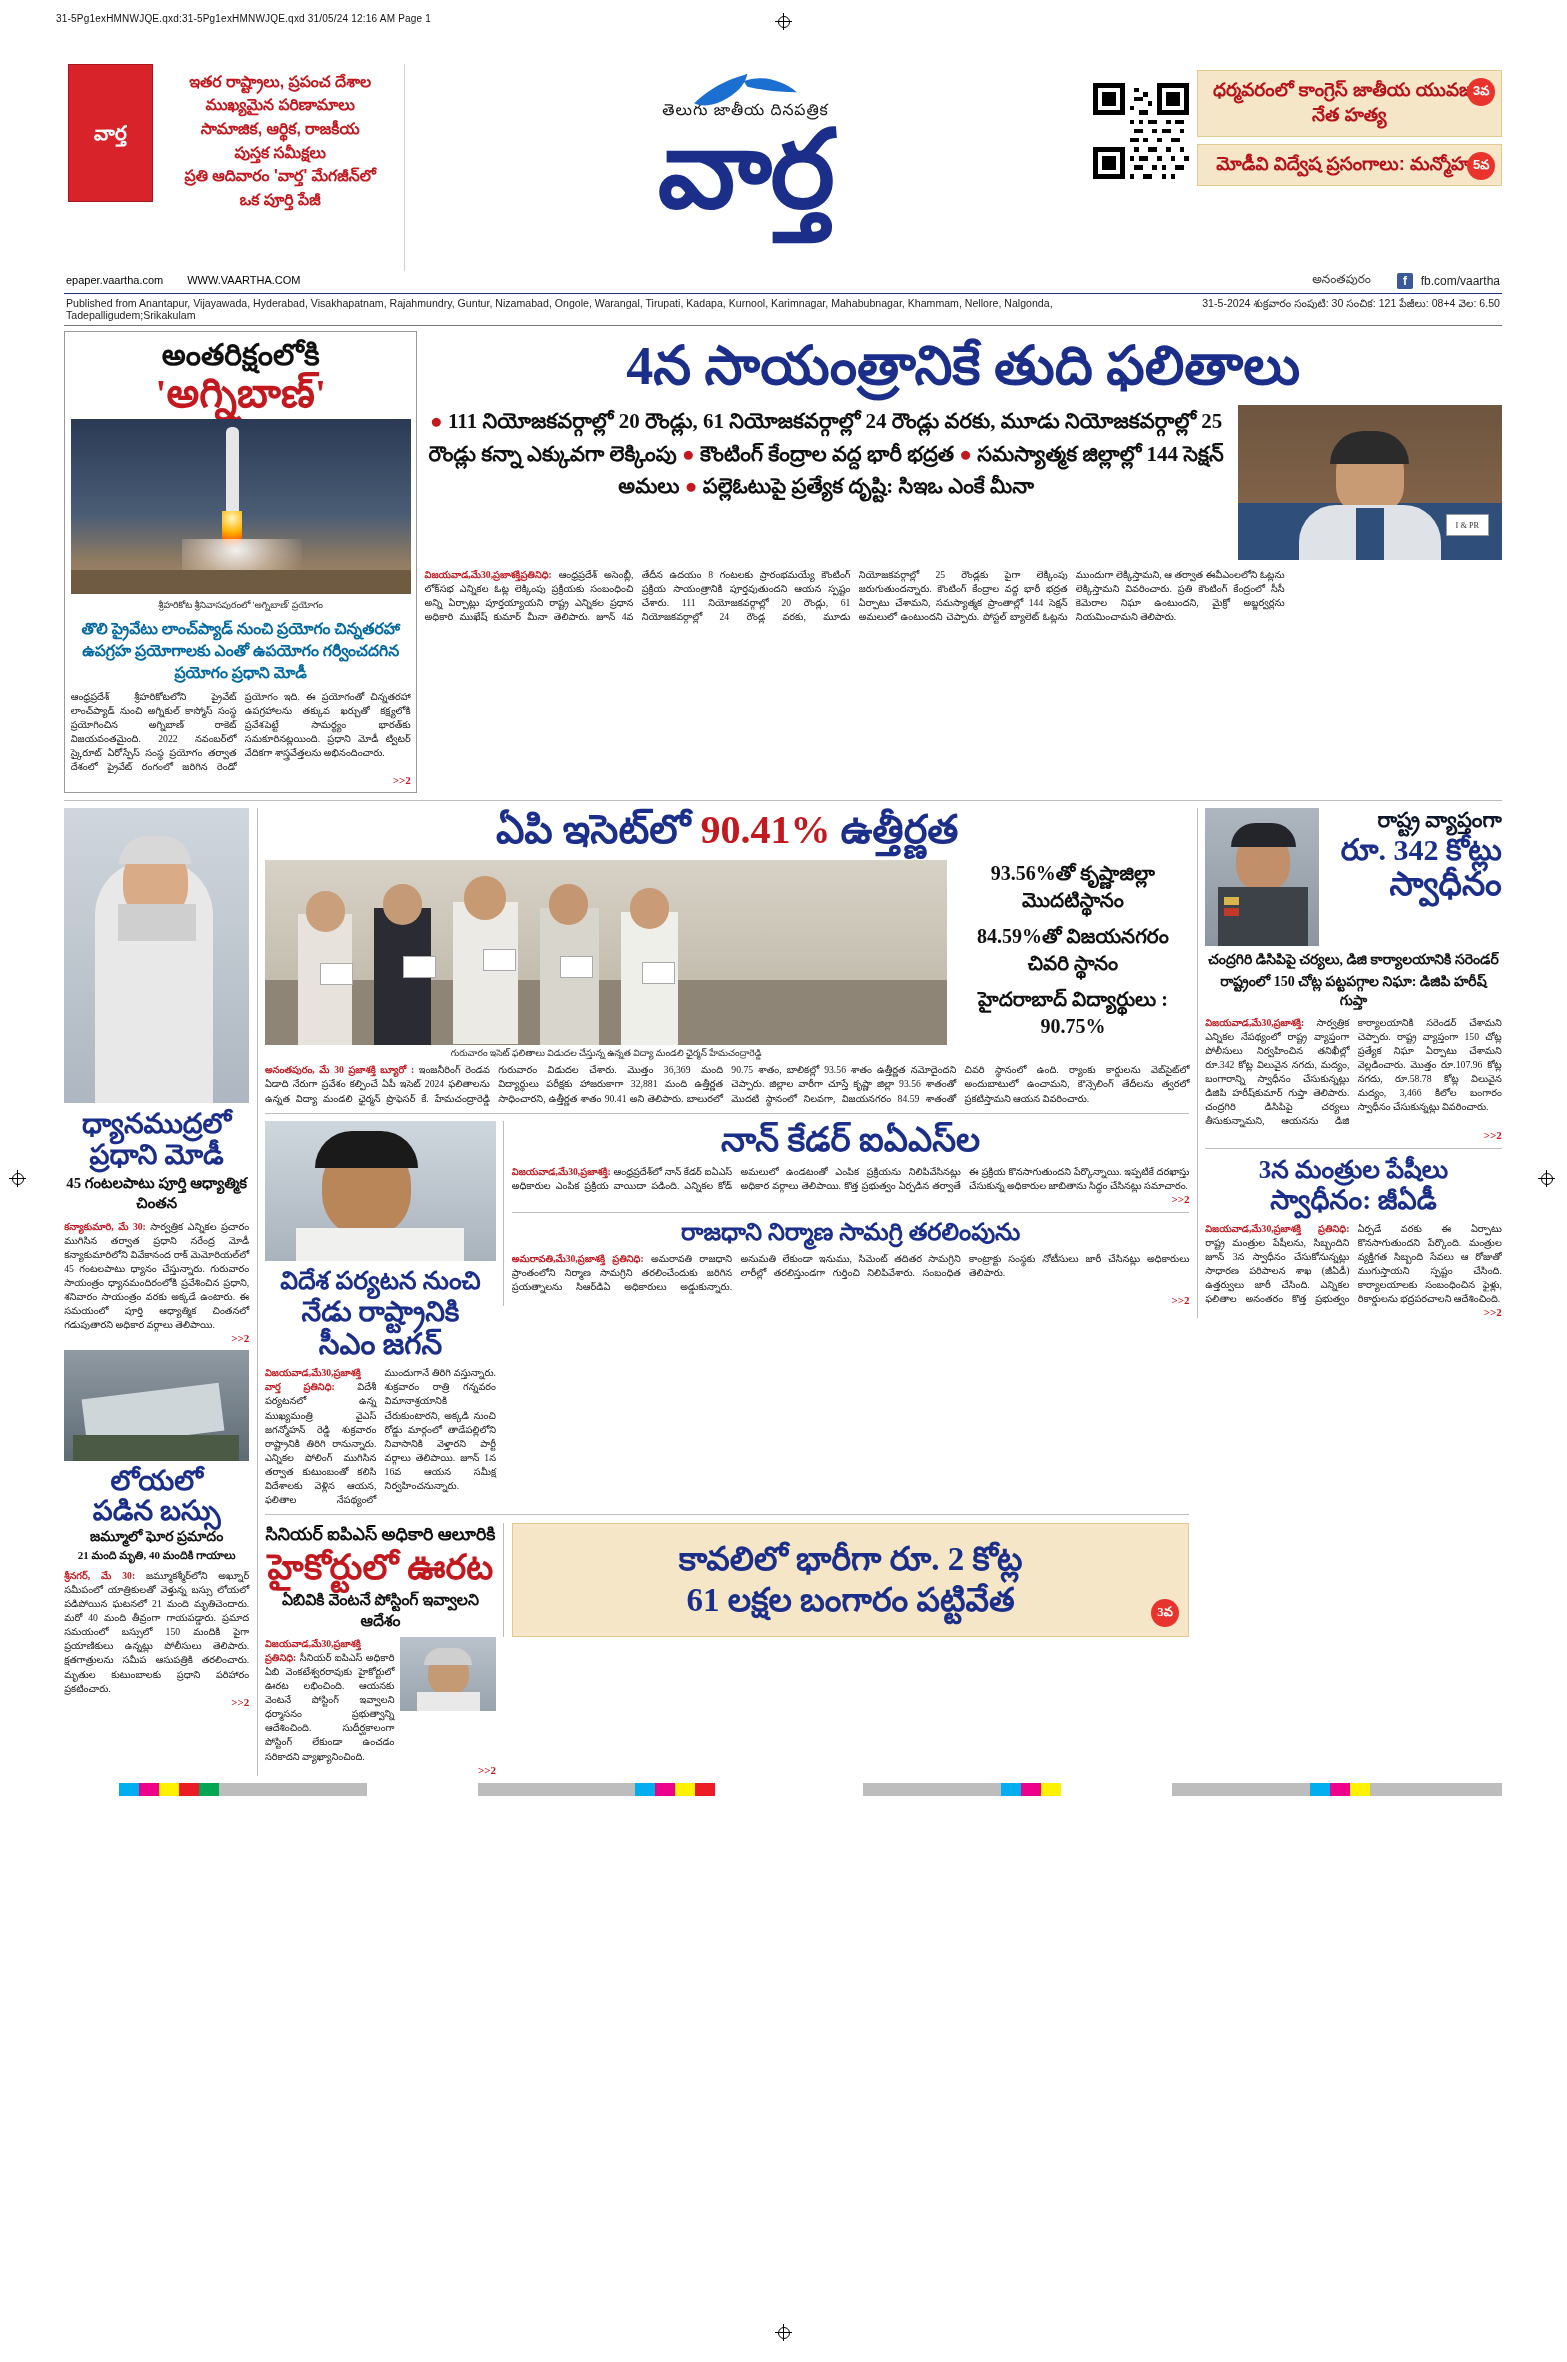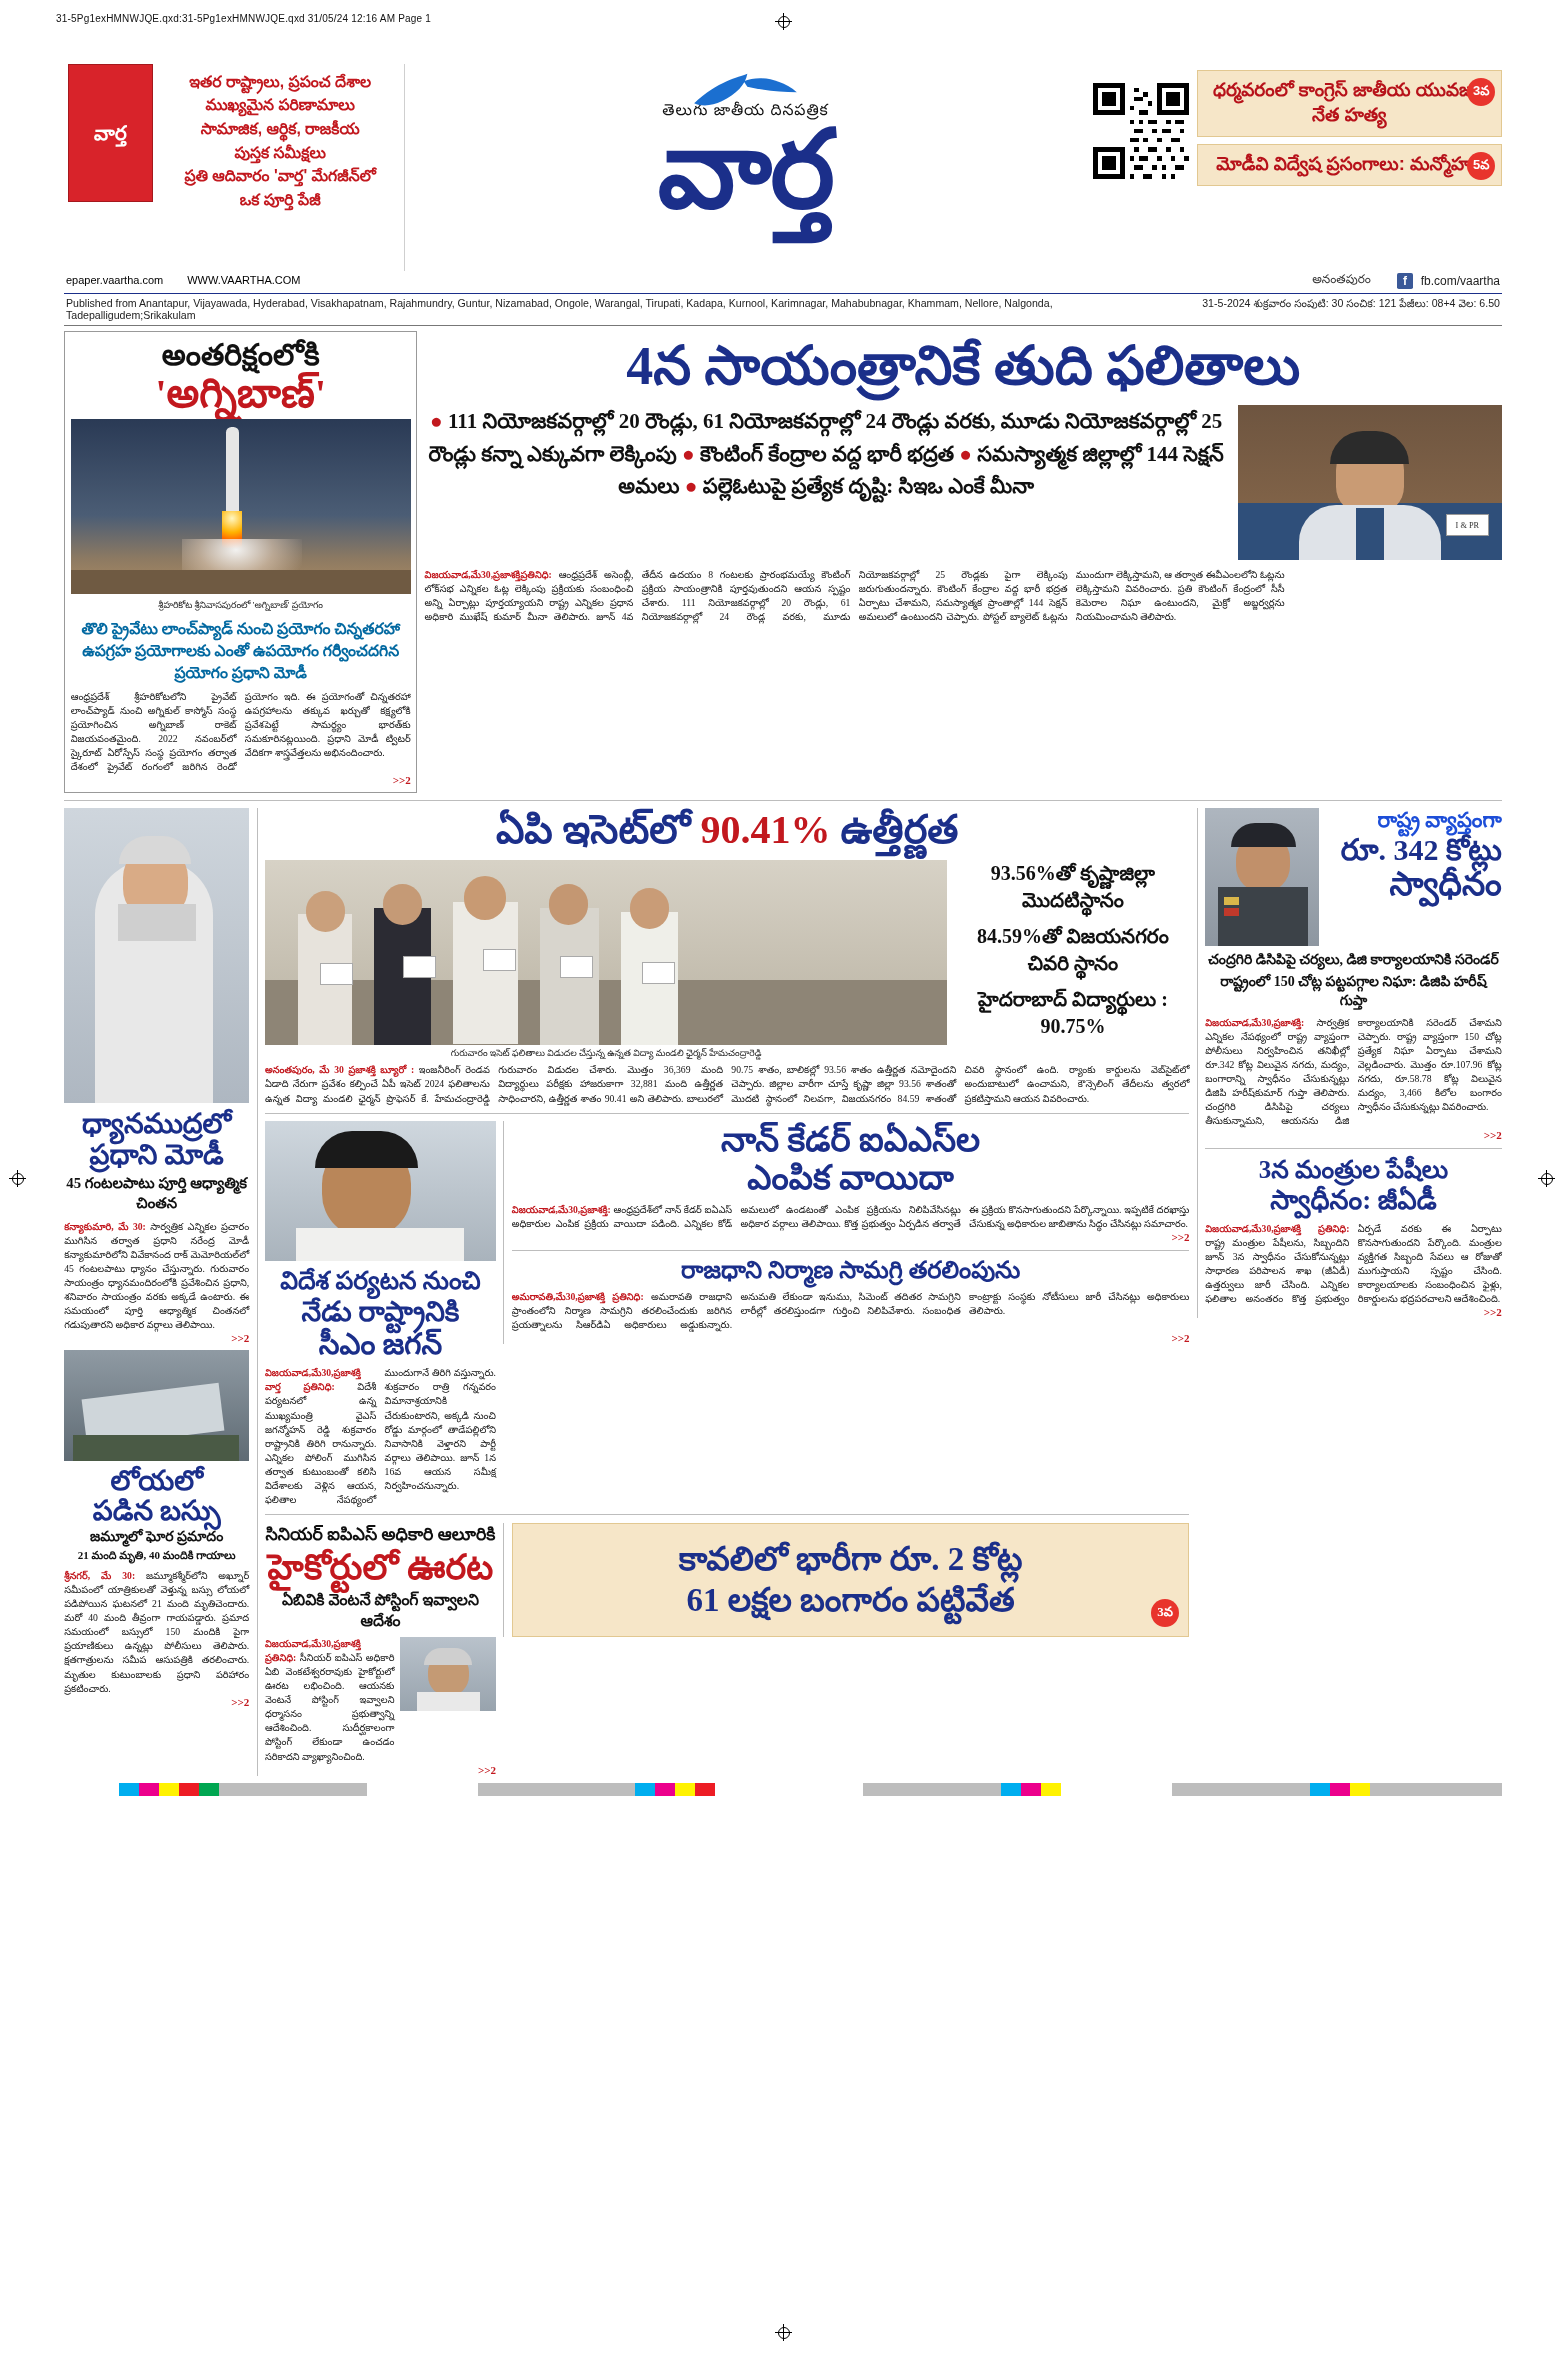--- a/index.html
+++ b/index.html
@@ -52,21 +52,21 @@
   .cols3{column-count:3;column-gap:8.3px;}
   .cols2{column-count:2;column-gap:8.3px;}
   .boxed{border:0.9px solid #999;padding:5.5px;box-sizing:border-box;}
   .cap{font-size:9.2px;color:#222;text-align:center;line-height:1.3;padding:2.8px 1.8px;}
   .photo{background:#9aa3ab;position:relative;overflow:hidden;}
   .photo .sky{position:absolute;inset:0;}
   .jump{color:#c2181e;font-weight:bold;text-align:right;font-size:11px;}
 
   .t1{font-size:37px;line-height:1.12;color:#1b2f8a;font-weight:bold;text-align:center;}
   .t2{font-size:29px;line-height:1.15;color:#1b2f8a;font-weight:bold;text-align:center;}
-  .t3{font-size:24px;line-height:1.15;color:#1d4ed8;font-weight:bold;text-align:center;}
+  .t3{font-size:24px;line-height:1.15;color:#0f172a;font-weight:bold;text-align:center;}
   .sub-blk{font-size:17.5px;color:#111;text-align:center;font-weight:bold;line-height:1.35;}
 
   .band{background:#f6e6c8;border:0.9px solid #e2c891;padding:9.2px;box-sizing:border-box;}
   .colorbar{display:flex;height:13px;margin:7.4px 9.2px 0 9.2px;gap:0;}
   .colorbar i{display:block;height:13px;}
 </style>
 </head>
 <body>
 
 <div class="page">
@@ -364,21 +364,20 @@
               <div class="t2" style="font-size:28px;">నేడు రాష్ట్రానికి</div>
               <div class="t2" style="font-size:29.5px;">సీఎం జగన్‌</div>
               <div class="body-text cols2" style="margin-top:4.6px;">
                 <span class="lead-in">విజయవాడ,మే30,ప్రజాశక్తి వార్త ప్రతినిధి:</span>
                 <span>విదేశీ పర్యటనలో ఉన్న ముఖ్యమంత్రి వైఎస్‌ జగన్మోహన్‌ రెడ్డి శుక్రవారం రాష్ట్రానికి తిరిగి రానున్నారు. ఎన్నికల పోలింగ్‌ ముగిసిన తర్వాత కుటుంబంతో కలిసి విదేశాలకు వెళ్లిన ఆయన, ఫలితాల నేపథ్యంలో ముందుగానే తిరిగి వస్తున్నారు. శుక్రవారం రాత్రి గన్నవరం విమానాశ్రయానికి చేరుకుంటారని, అక్కడి నుంచి రోడ్డు మార్గంలో తాడేపల్లిలోని నివాసానికి వెళ్తారని పార్టీ వర్గాలు తెలిపాయి. జూన్‌ 1న 16వ ఆయన సమీక్ష నిర్వహించనున్నారు.</span>
               </div>
             </div>
 
             <div class="vline" style="flex:1;padding-left:7.4px;">
               <div class="t1" style="font-size:34px;">నాన్‌ కేడర్‌ ఐఏఎస్‌ల</div>
-              <div class="t1" style="font-size:34px;">ఎంపిక వాయిదా</div>
               <div class="body-text cols3" style="margin-top:5.5px;">
                 <span class="lead-in">విజయవాడ,మే30,ప్రజాశక్తి:</span>
                 <span>ఆంధ్రప్రదేశ్‌లో నాన్‌ కేడర్‌ ఐఏఎస్‌ అధికారుల ఎంపిక ప్రక్రియ వాయిదా పడింది. ఎన్నికల కోడ్‌ అమలులో ఉండటంతో ఎంపిక ప్రక్రియను నిలిపివేసినట్లు అధికార వర్గాలు తెలిపాయి. కొత్త ప్రభుత్వం ఏర్పడిన తర్వాతే ఈ ప్రక్రియ కొనసాగుతుందని పేర్కొన్నాయి. ఇప్పటికే దరఖాస్తు చేసుకున్న అధికారుల జాబితాను సిద్ధం చేసినట్లు సమాచారం.</span>
               </div>
               <div class="jump">&gt;&gt;2</div>
 
               <div style="border-top:0.9px solid #bdbdbd;margin:6.5px 0;"></div>
 
               <div>
                 <div class="t2" style="font-size:24px;">రాజధాని నిర్మాణ సామగ్రి తరలింపును</div>

